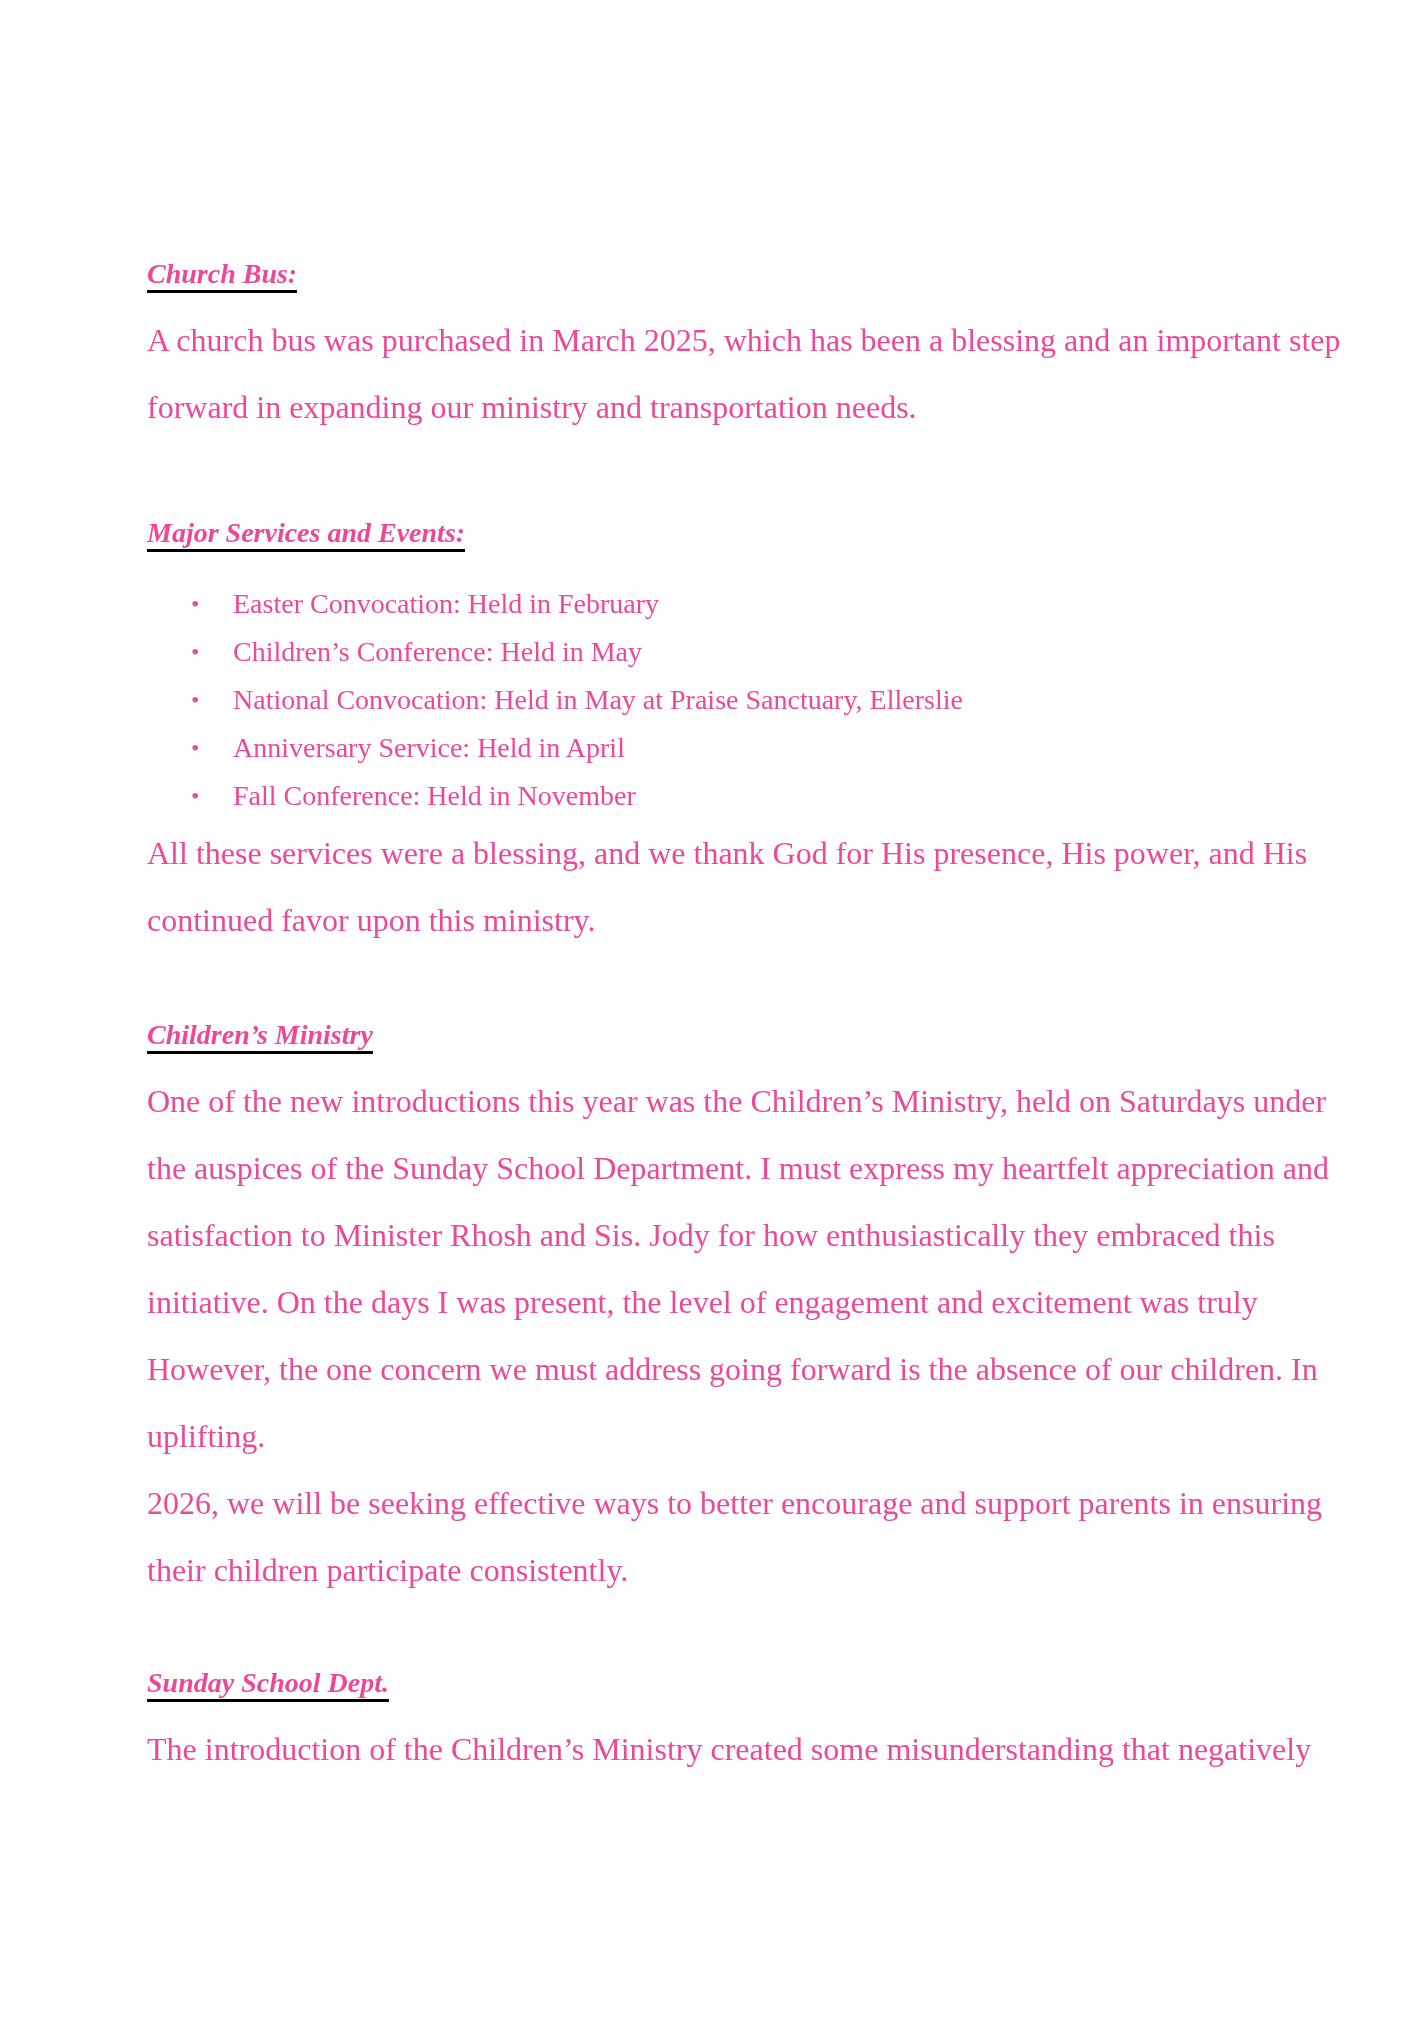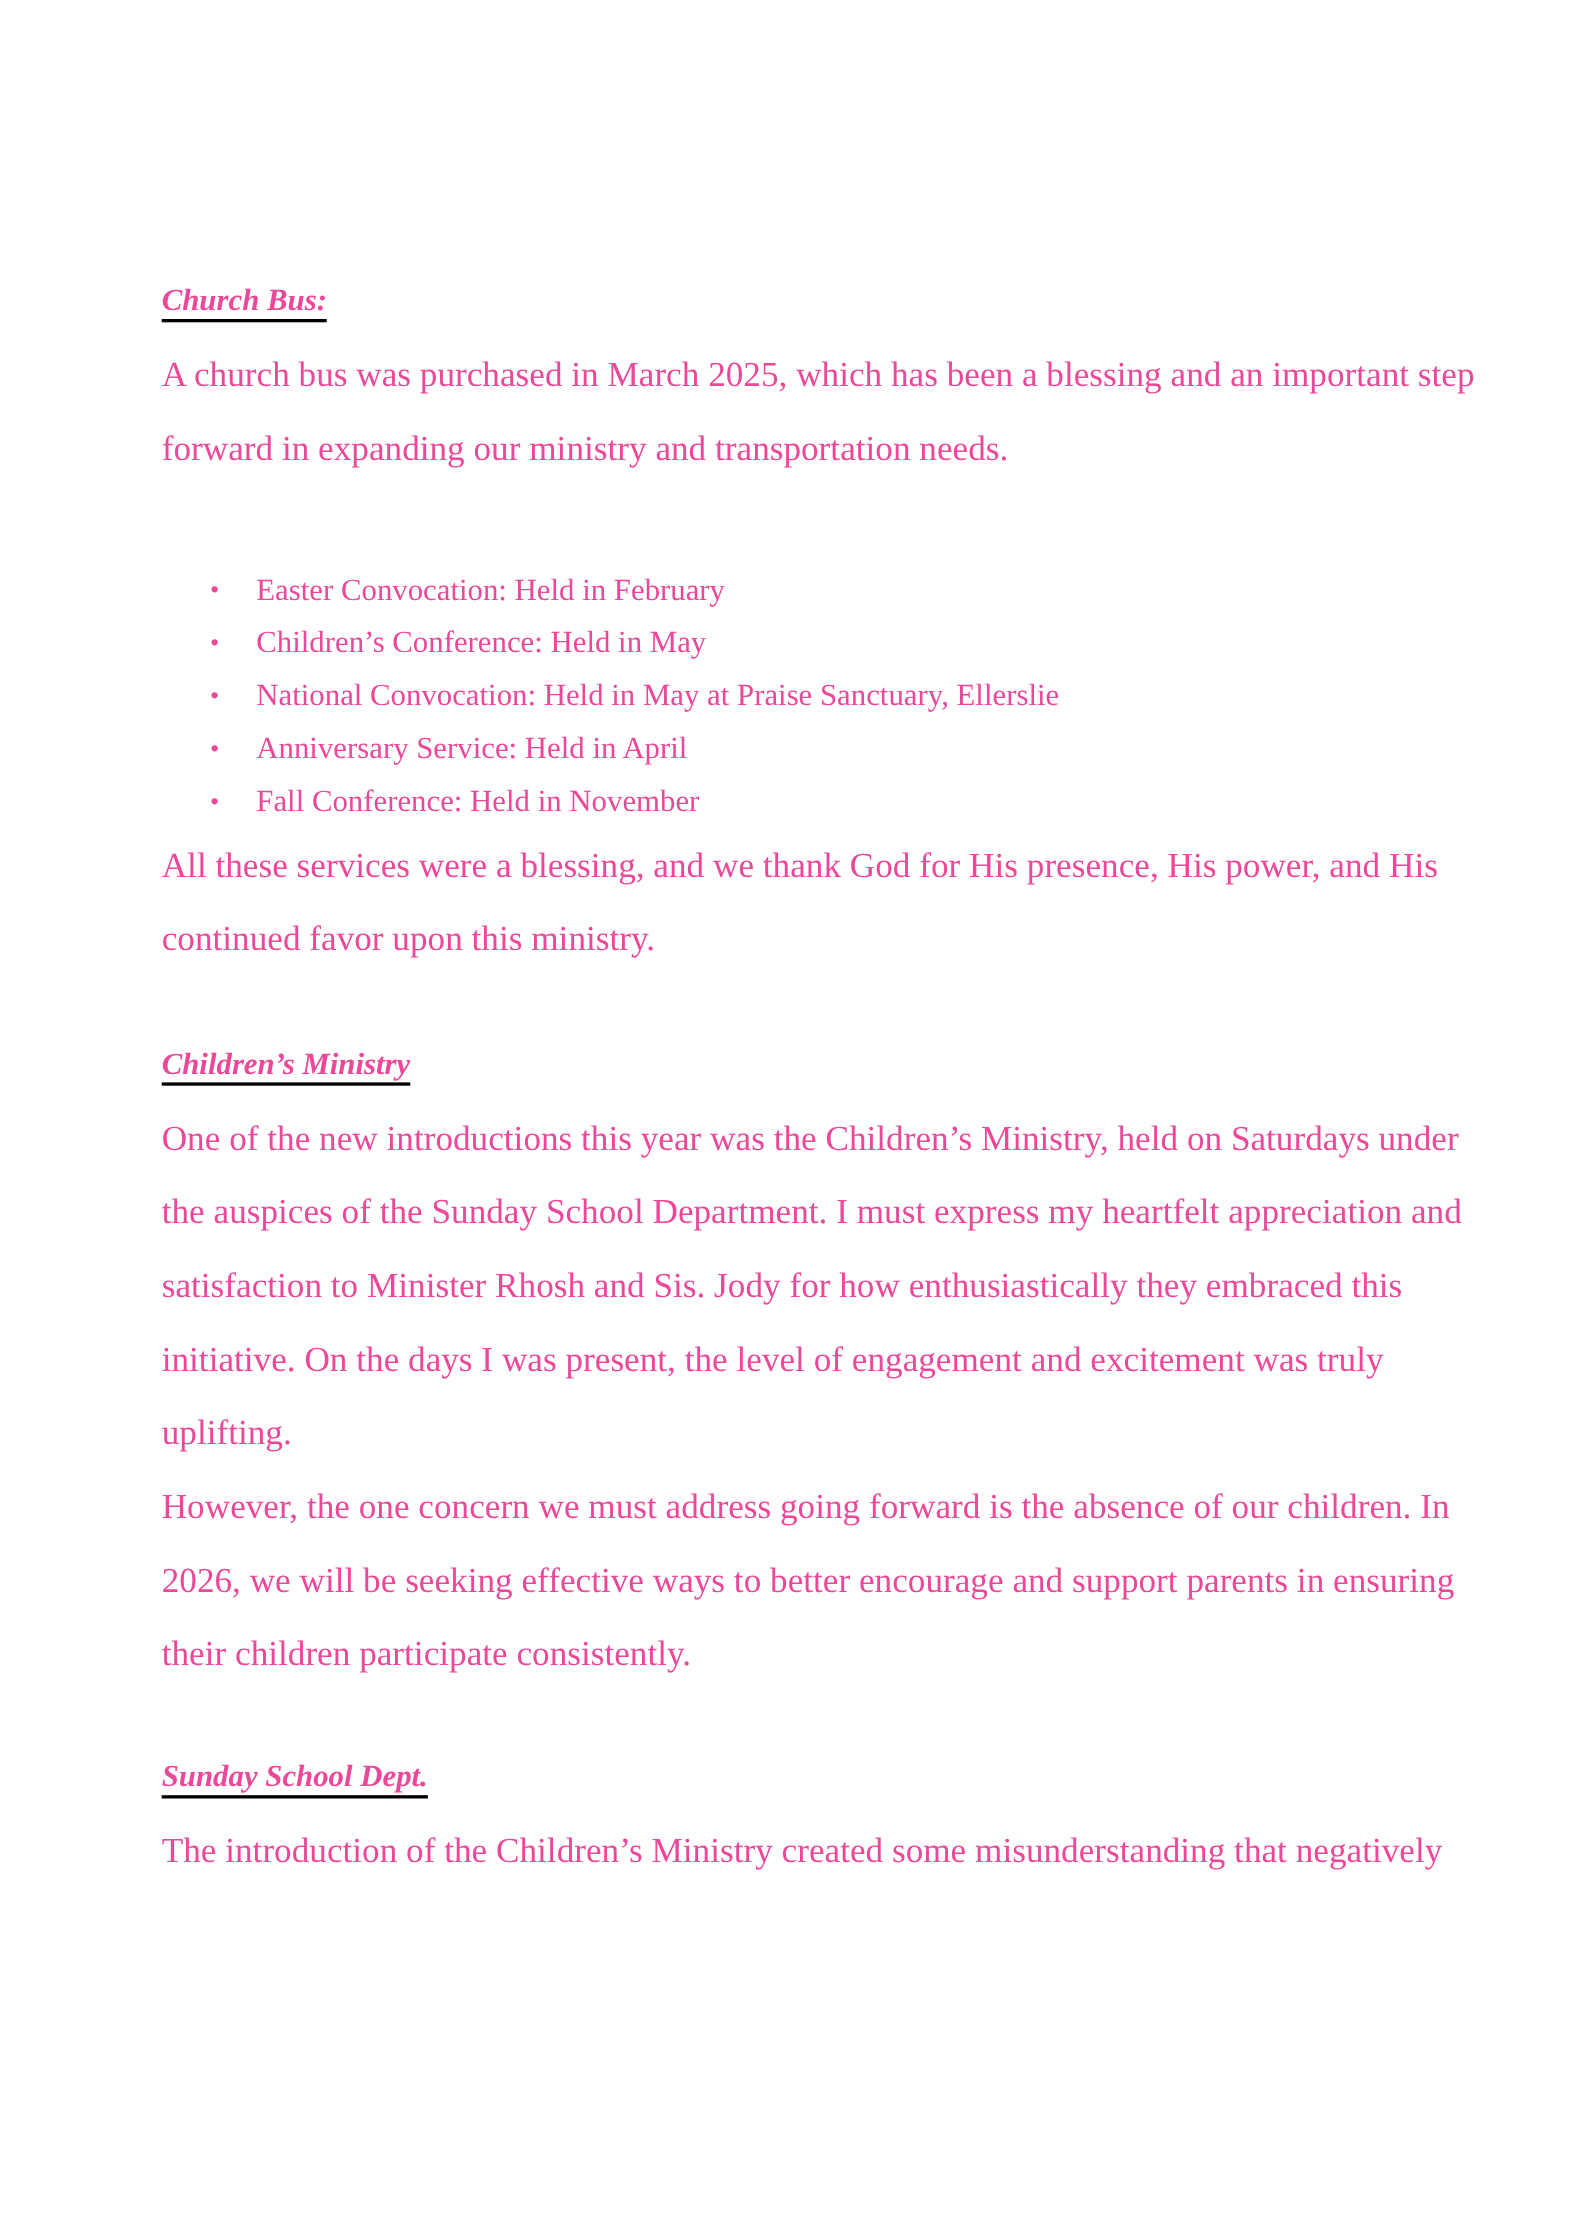--- a/index.html
+++ b/index.html
@@ -66,20 +66,21 @@
   <div class="content">
 
     <div class="spacer-top"></div>
 
     <div class="h-line"><span class="u">Church Bus:</span></div>
     <div class="p-line">A church bus was purchased in March 2025, which has been a blessing and an important step</div>
     <div class="p-line">forward in expanding our ministry and transportation needs.</div>
 
     <div class="gap-1"></div>
 
+    <div class="h-line"><span class="u">Major Services and Events:</span></div>
 
     <div class="bullet-list">
       <div class="bullet-item">
         <span class="marker">•</span>
         <span>Easter Convocation: Held in February</span>
       </div>
       <div class="bullet-item">
         <span class="marker">•</span>
         <span>Children’s Conference: Held in May</span>
       </div>
@@ -100,22 +101,22 @@
     <div class="p-line">All these services were a blessing, and we thank God for His presence, His power, and His</div>
     <div class="p-line">continued favor upon this ministry.</div>
 
     <div class="gap-2"></div>
 
     <div class="h-line"><span class="u">Children’s Ministry</span></div>
     <div class="p-line">One of the new introductions this year was the Children’s Ministry, held on Saturdays under</div>
     <div class="p-line">the auspices of the Sunday School Department. I must express my heartfelt appreciation and</div>
     <div class="p-line">satisfaction to Minister Rhosh and Sis. Jody for how enthusiastically they embraced this</div>
     <div class="p-line">initiative. On the days I was present, the level of engagement and excitement was truly</div>
+    <div class="p-line">However, the one concern we must address going forward is the absence of our children. In</div>
     <div class="p-line">uplifting.</div>
-    <div class="p-line">However, the one concern we must address going forward is the absence of our children. In</div>
     <div class="p-line">2026, we will be seeking effective ways to better encourage and support parents in ensuring</div>
     <div class="p-line">their children participate consistently.</div>
 
     <div class="gap-3"></div>
 
     <div class="h-line"><span class="u">Sunday School Dept.</span></div>
     <div class="p-line">The introduction of the Children’s Ministry created some misunderstanding that negatively</div>
 
   </div>
 </div>

